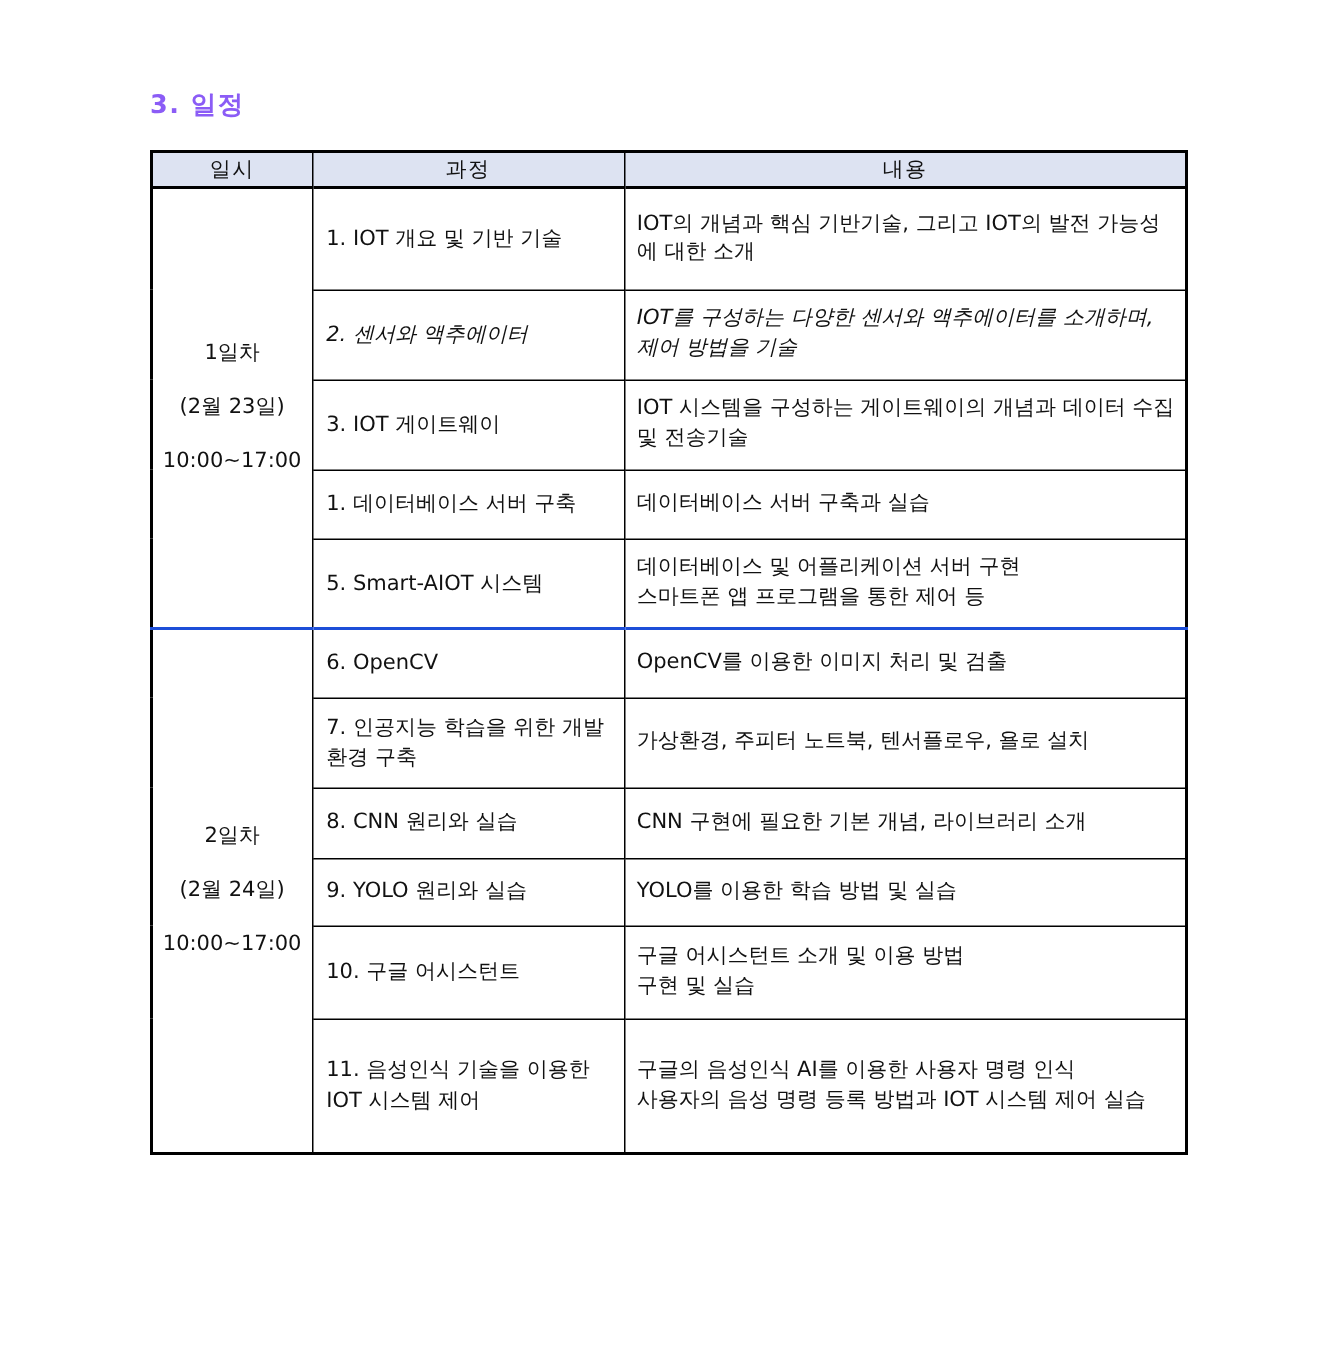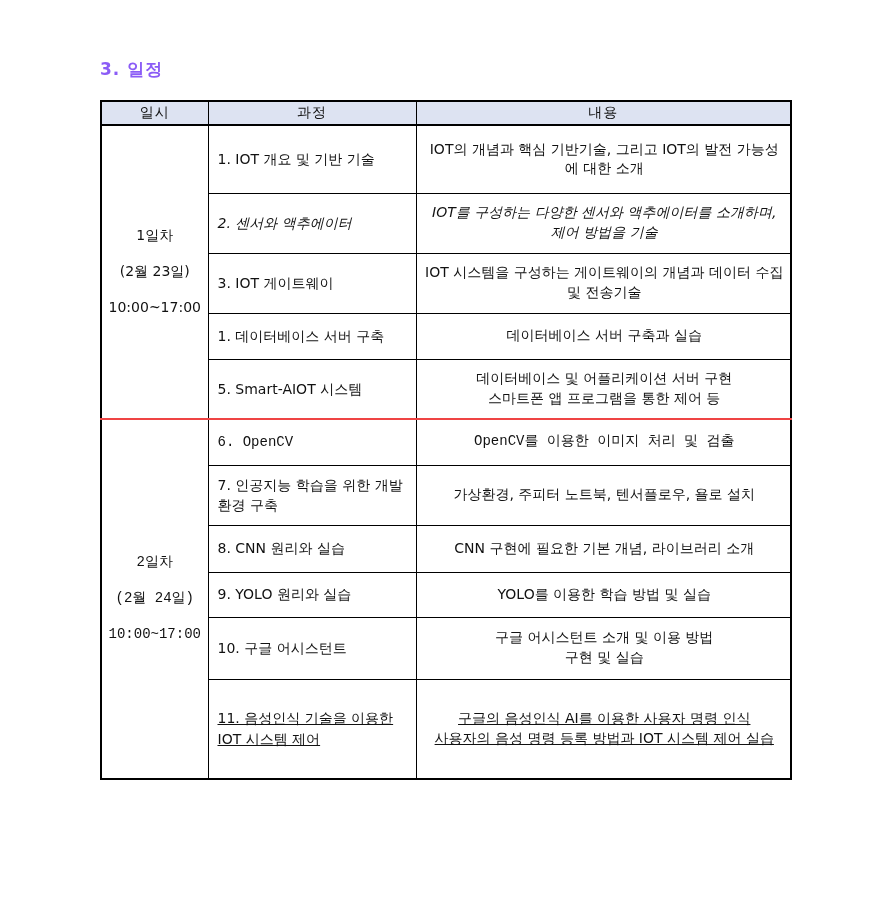--- a/index.html
+++ b/index.html
@@ -60,36 +60,36 @@
     padding: 2px;
   }
   td.course {
     padding: 4px 6px 4px 9px;
     line-height: 1.45;
     text-align: left;
   }
   td.content {
     padding: 4px 6px 4px 8px;
     line-height: 1.4;
-    text-align: center;
+    text-align: left;
     white-space: pre-line;
   }
   tr.hr  { height: 24px; }
   tr.r1  { height: 68px; }
   tr.r2  { height: 60px; font-style: italic; }
   tr.r3  { height: 60px; }
   tr.r4  { height: 46px; }
   tr.r5  { height: 60px; }
   tr.r6  { height: 46px; }
   tr.r7  { height: 60px; }
   tr.r8  { height: 47px; }
   tr.r9  { height: 45px; }
   tr.r10 { height: 62px; }
-  tr.r11 { height: 100px; text-decoration: underline; }
-  tr.day2-start td { border-top: 2px solid #ef4444; font-family: Liberation Mono, monospace; }
+  tr.r11 { height: 90px; }
+  tr.day2-start td { border-top: 2px solid #1d4ed8; }
 </style>
 </head>
 <body>
 
 <div class="page">
 
   <div class="title">3. 일정</div>
 
   <table class="schedule">
     <colgroup>

